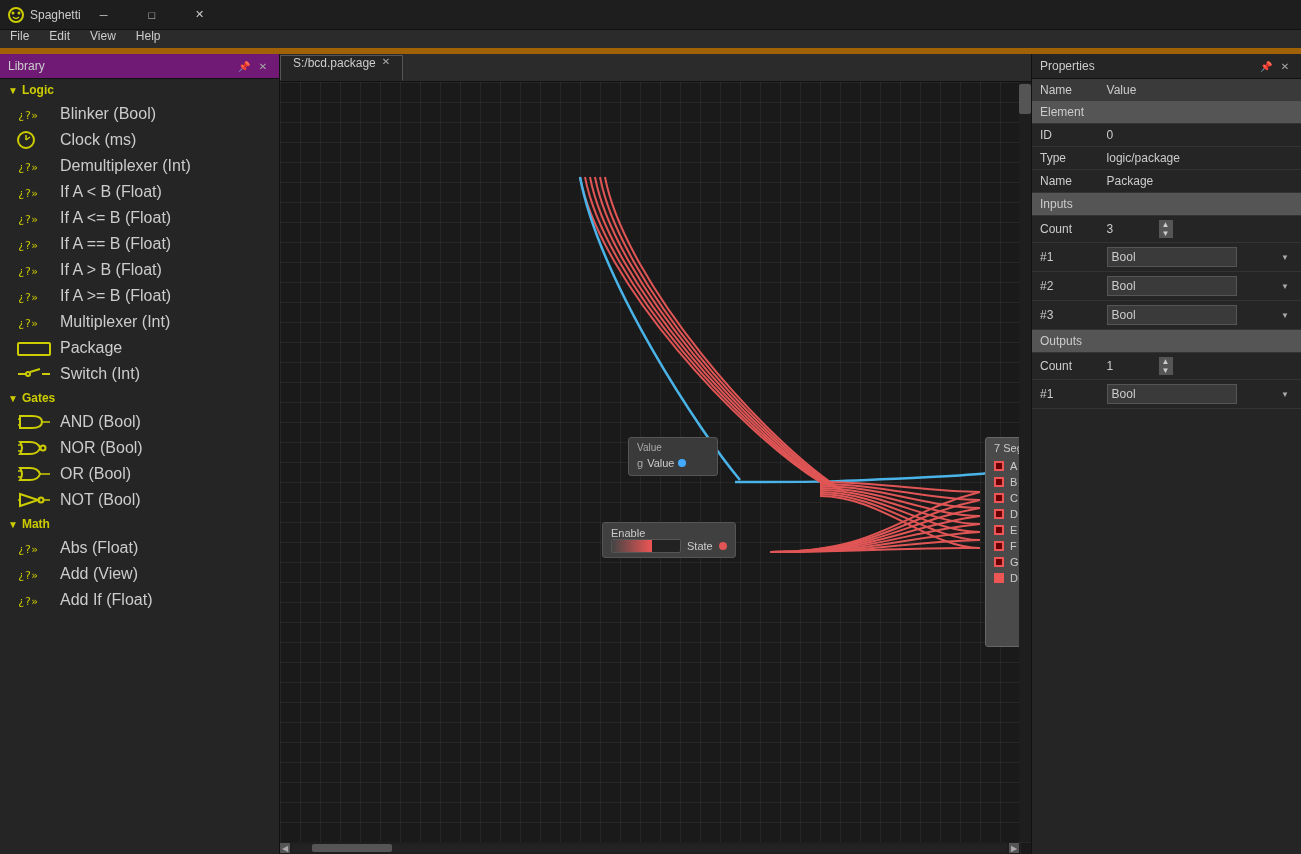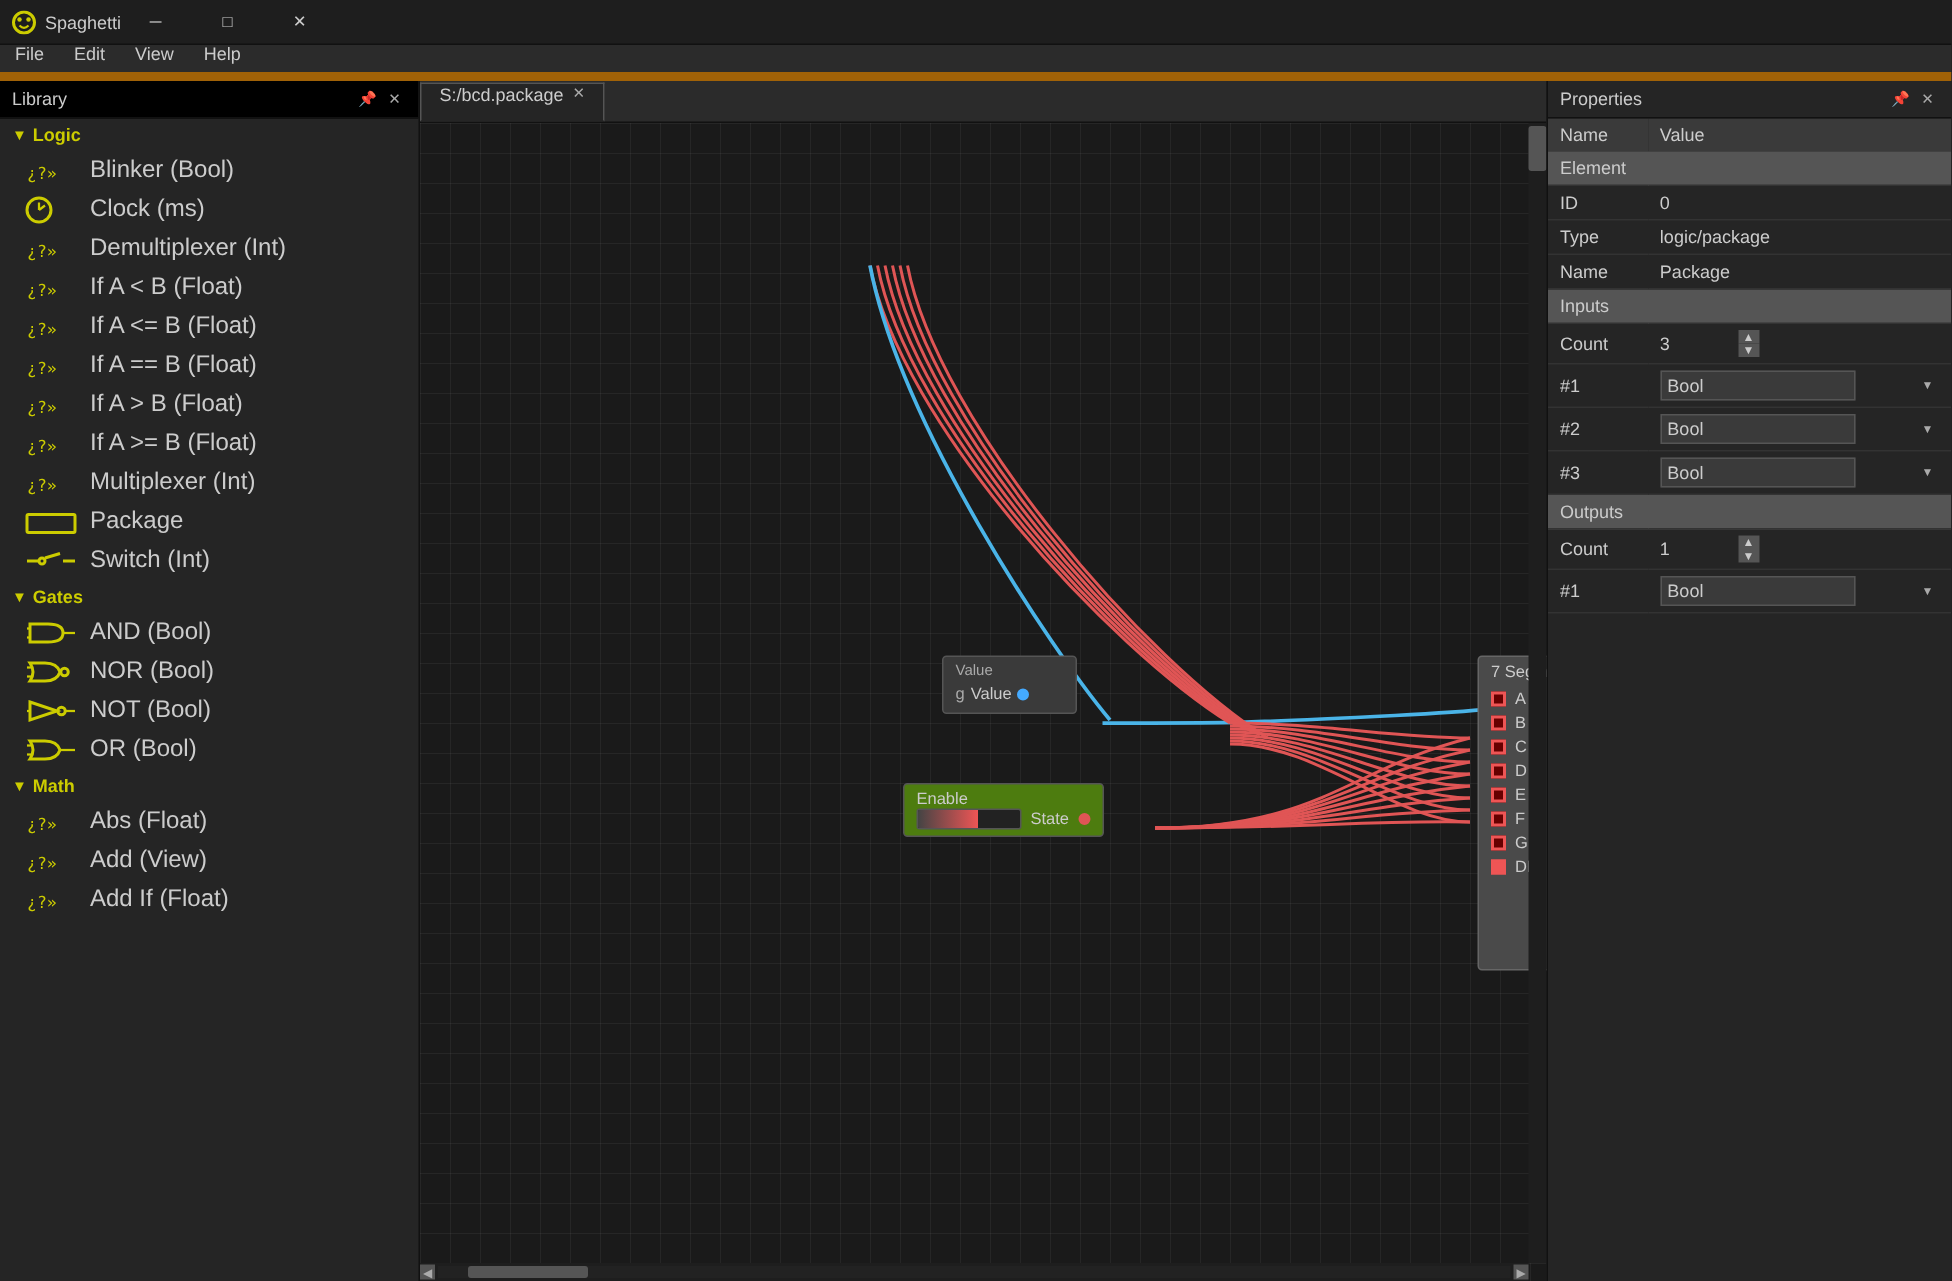--- a/index.html
+++ b/index.html
@@ -12,21 +12,21 @@
 
     
     #menubar { background: #2b2b2b; height: 24px; display: flex; align-items: flex-end; border-bottom: 6px solid #a16207; }
     #menubar .menu-item { padding: 0 10px; height: 24px; display: flex; align-items: center; cursor: pointer; color: #ccc; font-size: 12px; }
 
     
     #main { display: flex; height: calc(854px - 54px); }
 
     
     #library { width: 280px; background: #252525; border-right: 1px solid #111; display: flex; flex-direction: column; overflow: hidden; }
-    #library-header { display: flex; align-items: center; justify-content: space-between; padding: 4px 8px; border-bottom: 1px solid #111; background: #000000; }
+    #library-header { display: flex; align-items: center; justify-content: space-between; padding: 4px 8px; border-bottom: 1px solid #111; background: #701a75; }
     #library-header span { color: #ccc; font-size: 12px; }
     #library-header .lib-btns { display: flex; gap: 2px; }
     #library-header .lib-btn { width: 16px; height: 16px; display: flex; align-items: center; justify-content: center; font-size: 10px; cursor: pointer; color: #aaa; }
     #library-list { flex: 1; overflow-y: auto; overflow-x: hidden; }
     #library-list::-webkit-scrollbar { width: 8px; }
     #library-list::-webkit-scrollbar-track { background: #252525; }
     #library-list::-webkit-scrollbar-thumb { background: #555; }
 
     .lib-category { padding: 4px 8px; color: #cccc00; font-size: 12px; font-weight: bold; display: flex; align-items: center; gap: 4px; }
     .lib-category .arrow { font-size: 10px; }
@@ -54,21 +54,21 @@
     .port-dot.out { background: #4af; border-color: #4af; }
 
     
     .seg-display { position: absolute; background: #4a4a4a; border: 1px solid #666; border-radius: 3px; color: #ccc; font-size: 11px; }
     .seg-display .seg-title { padding: 4px 8px; font-size: 11px; color: #ccc; }
     .seg-display .seg-port { display: flex; align-items: center; padding: 2px 8px; gap: 6px; }
     .seg-port-box { width: 10px; height: 10px; border: 2px solid #e55; background: #600; display: inline-block; }
     .seg-port-box.active { background: #e55; }
 
     
-    .enable-node { position: absolute; background: #4d7c0f; border: 1px solid #555; border-radius: 3px; padding: 4px 8px; color: #ccc; font-size: 11px; }
+    .enable-node { position: absolute; background: #404040; border: 1px solid #555; border-radius: 3px; padding: 4px 8px; color: #ccc; font-size: 11px; }
     .enable-slider { width: 70px; height: 14px; background: #222; border: 1px solid #555; border-radius: 2px; position: relative; overflow: hidden; display: inline-block; }
     .enable-slider-fill { width: 40px; height: 100%; background: linear-gradient(90deg, #444, #e55); }
 
     
     #properties { width: 270px; background: #252525; border-left: 1px solid #111; display: flex; flex-direction: column; overflow: hidden; }
     #properties-header { display: flex; align-items: center; justify-content: space-between; padding: 4px 8px; border-bottom: 1px solid #111; }
     #properties-header span { color: #ccc; font-size: 12px; }
     #props-content { flex: 1; overflow-y: auto; }
     #props-content::-webkit-scrollbar { width: 8px; }
     #props-content::-webkit-scrollbar-track { background: #252525; }
@@ -262,39 +262,39 @@
             <line x1="2" y1="7" x2="5" y2="7" stroke="#cccc00" stroke-width="1.5"></line>
             <line x1="2" y1="13" x2="5" y2="13" stroke="#cccc00" stroke-width="1.5"></line>
           </svg>
         </div>
         <span class="item-label">NOR (Bool)</span>
       </div>
 
       <div class="lib-item">
         <div class="item-icon">
           <svg width="36" height="20">
+            <path d="M4 4 Q8 4 14 4 Q22 4 24 10 Q22 16 14 16 Q8 16 4 16 Q8 10 4 4 Z" fill="none" stroke="#cccc00" stroke-width="2"></path>
+            <line x1="2" y1="7" x2="5" y2="7" stroke="#cccc00" stroke-width="1.5"></line>
+            <line x1="2" y1="13" x2="5" y2="13" stroke="#cccc00" stroke-width="1.5"></line>
+            <line x1="24" y1="10" x2="34" y2="10" stroke="#cccc00" stroke-width="1.5"></line>
+          </svg>
+        </div>
+        <span class="item-label">OR (Bool)</span>
+      </div>
+
+      <div class="lib-item">
+        <div class="item-icon">
+          <svg width="36" height="20">
             <path d="M4 4 L22 10 L4 16 Z" fill="none" stroke="#cccc00" stroke-width="2"></path>
             <circle cx="25" cy="10" r="2.5" fill="none" stroke="#cccc00" stroke-width="2"></circle>
             <line x1="2" y1="10" x2="4" y2="10" stroke="#cccc00" stroke-width="1.5"></line>
             <line x1="27" y1="10" x2="34" y2="10" stroke="#cccc00" stroke-width="1.5"></line>
           </svg>
         </div>
         <span class="item-label">NOT (Bool)</span>
-      </div>
-
-      <div class="lib-item">
-        <div class="item-icon">
-          <svg width="36" height="20">
-            <path d="M4 4 Q8 4 14 4 Q22 4 24 10 Q22 16 14 16 Q8 16 4 16 Q8 10 4 4 Z" fill="none" stroke="#cccc00" stroke-width="2"></path>
-            <line x1="2" y1="7" x2="5" y2="7" stroke="#cccc00" stroke-width="1.5"></line>
-            <line x1="2" y1="13" x2="5" y2="13" stroke="#cccc00" stroke-width="1.5"></line>
-            <line x1="24" y1="10" x2="34" y2="10" stroke="#cccc00" stroke-width="1.5"></line>
-          </svg>
-        </div>
-        <span class="item-label">OR (Bool)</span>
       </div>
 
       <div class="lib-category">
         <span class="arrow">▼</span>
         <span>Math</span>
       </div>
 
       <div class="lib-item">
         <div class="item-icon">
           <svg width="36" height="20">

